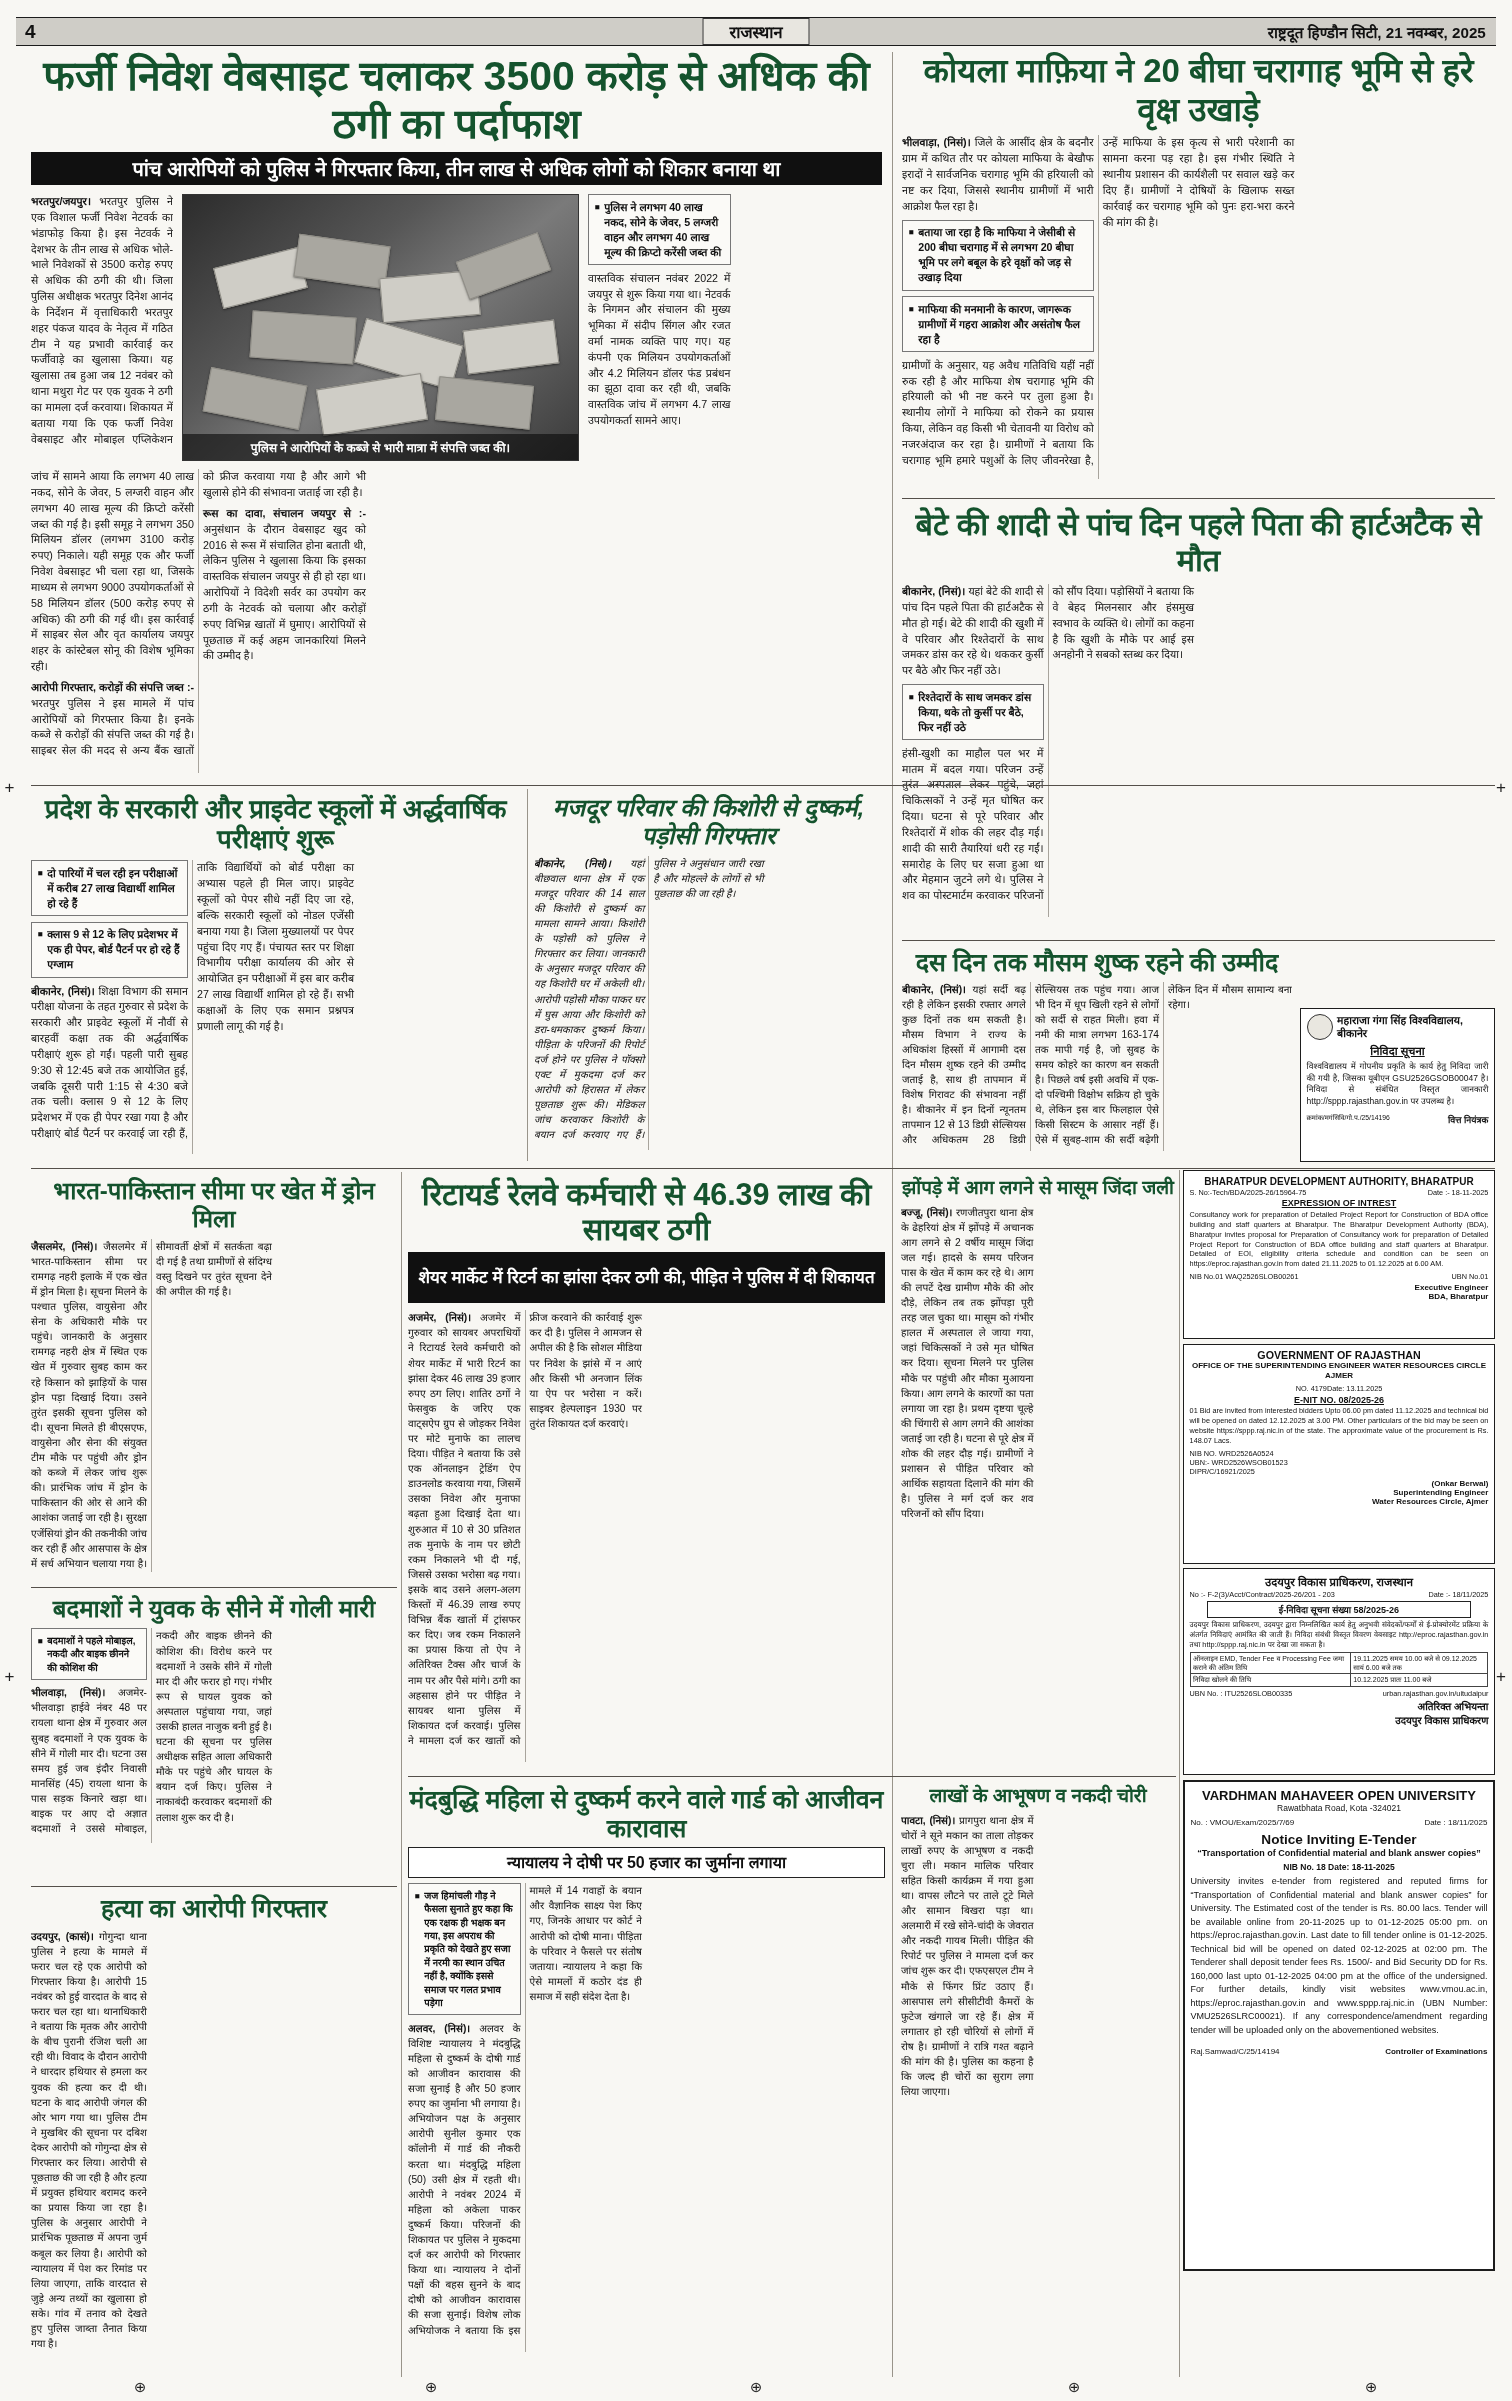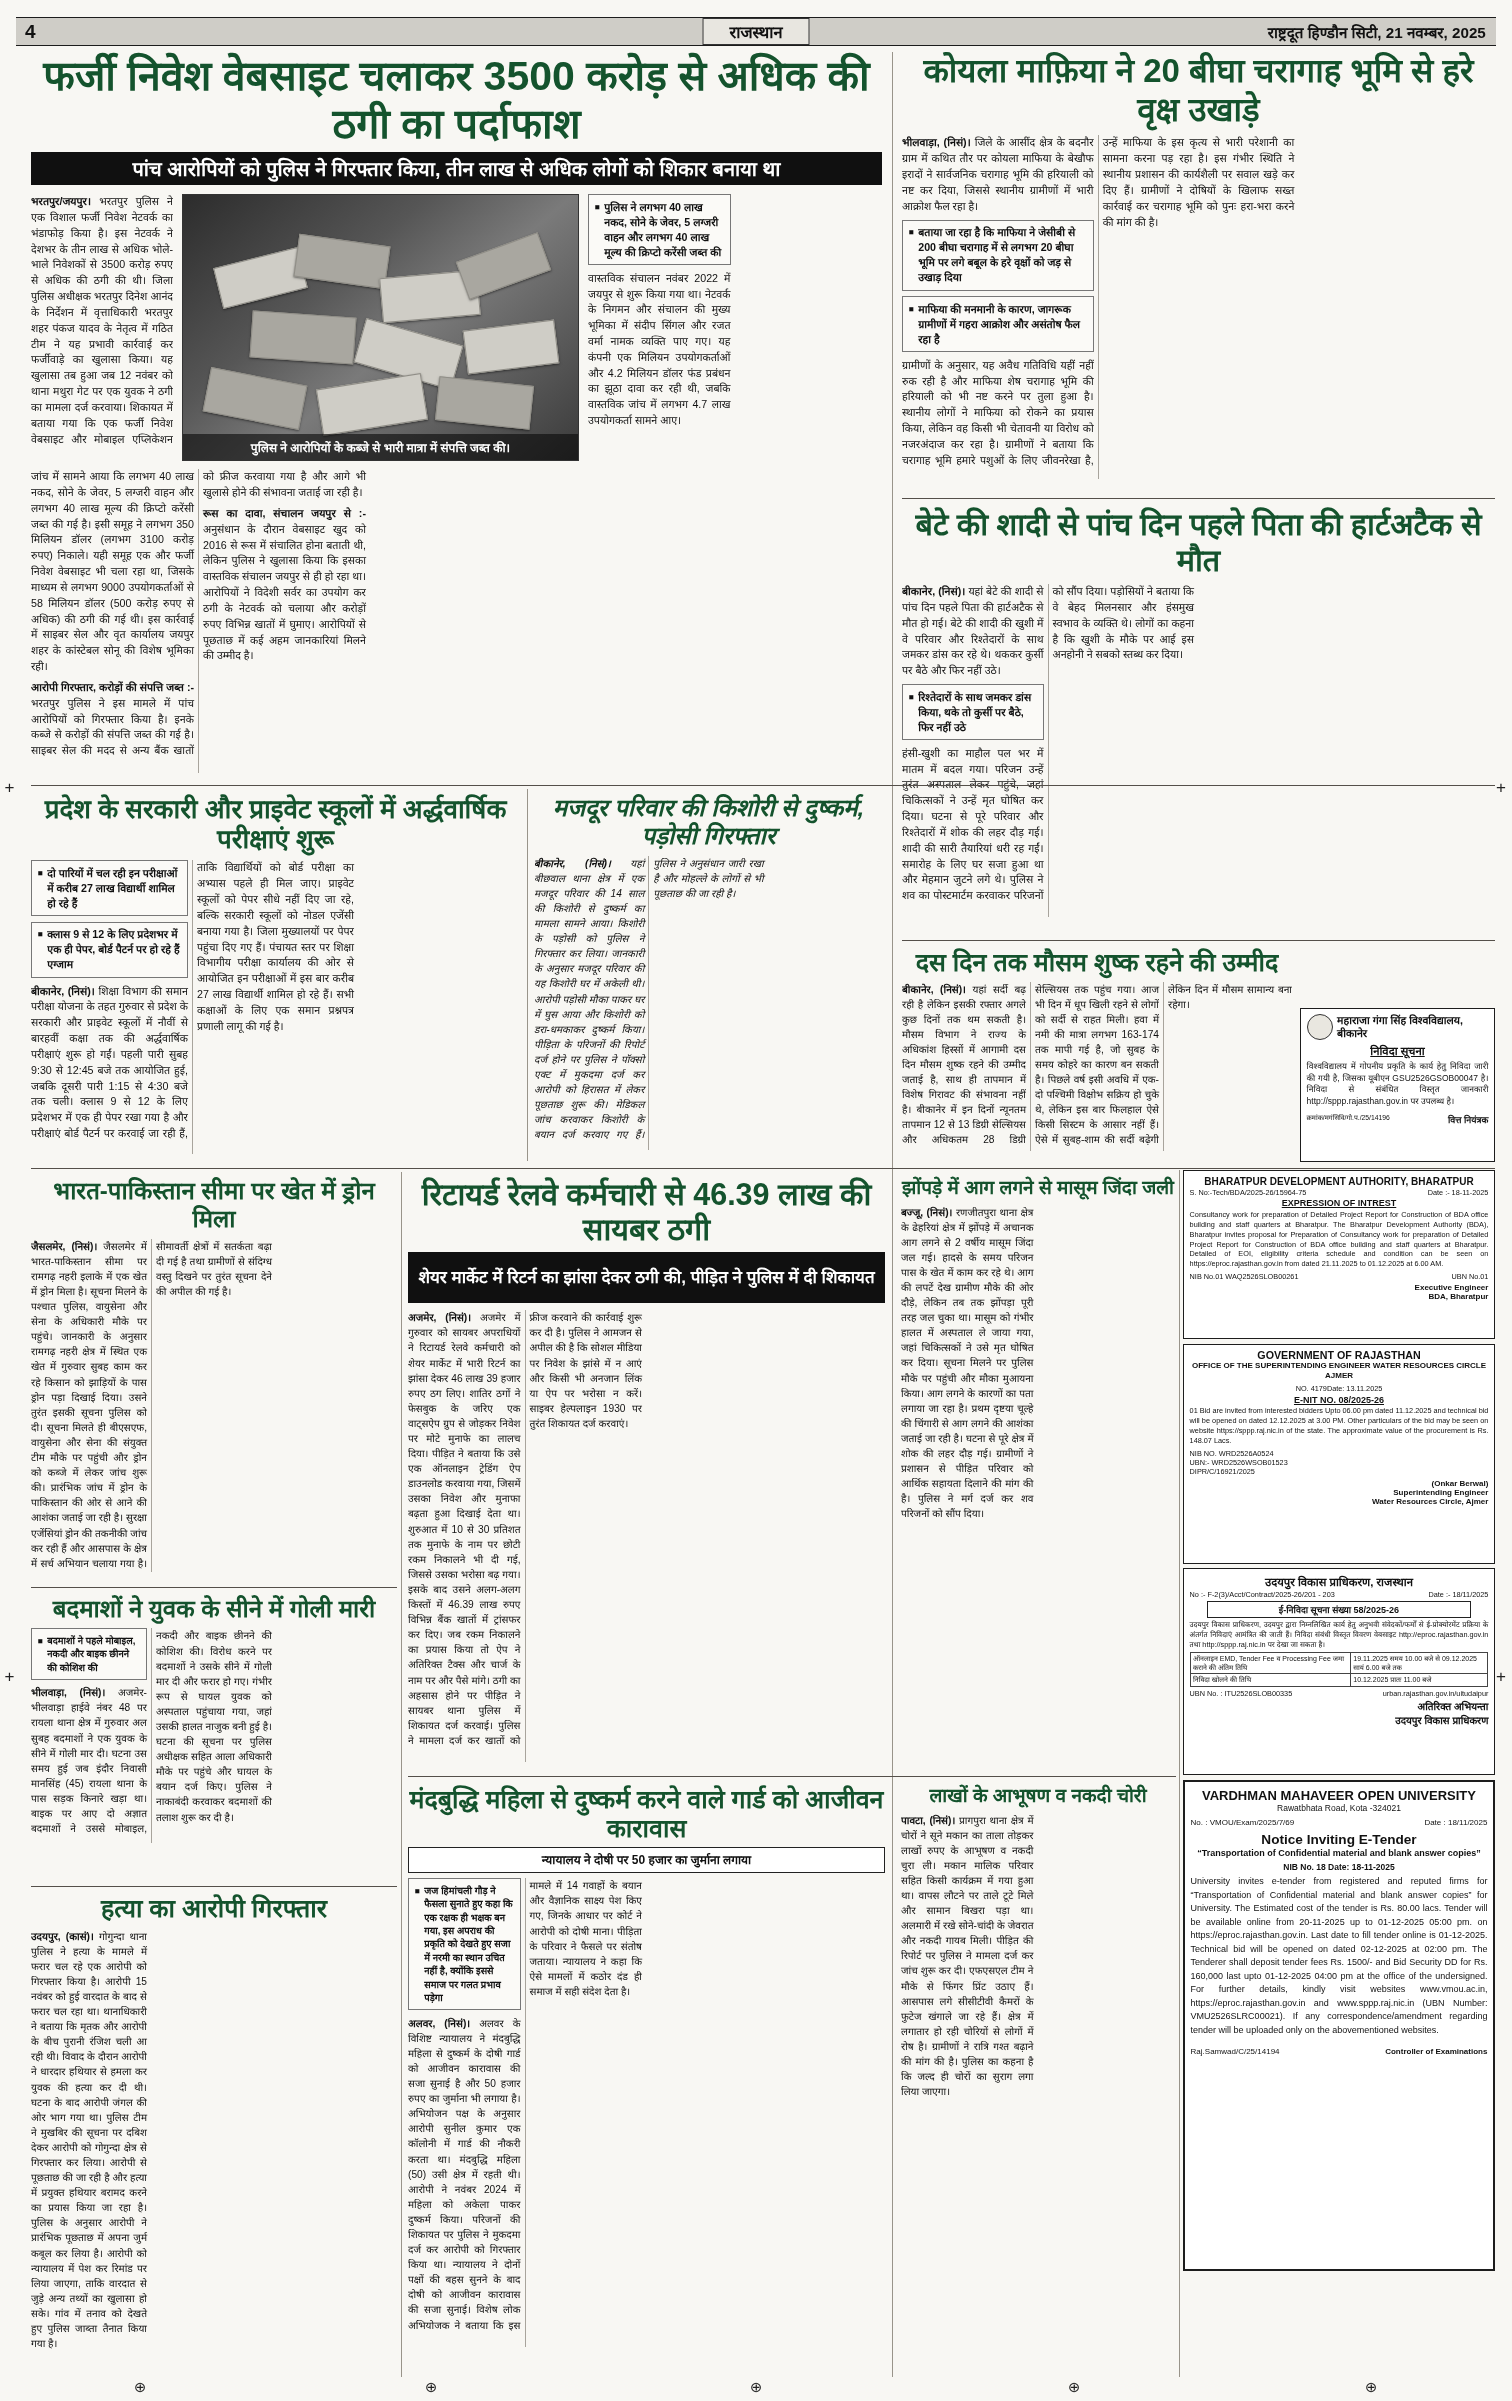--- a/index.html
+++ b/index.html
@@ -186,21 +186,21 @@
 
   <section class="abs" style="left:31px; top:1889px; width:366px; height:487px; padding-top:4.5px;">
     <h1 class="headline" style="font-size:25px;">हत्या का आरोपी गिरफ्तार</h1>
     <div class="body-cols" style="height:429px; column-count:3; margin-top:5.6px; font-size:10.2px;">
       <p><span class="dateline">उदयपुर, (कासं)।</span> <span>गोगुन्दा थाना पुलिस ने हत्या के मामले में फरार चल रहे एक आरोपी को गिरफ्तार किया है। आरोपी 15 नवंबर को हुई वारदात के बाद से फरार चल रहा था। थानाधिकारी ने बताया कि मृतक और आरोपी के बीच पुरानी रंजिश चली आ रही थी। विवाद के दौरान आरोपी ने धारदार हथियार से हमला कर युवक की हत्या कर दी थी। घटना के बाद आरोपी जंगल की ओर भाग गया था। पुलिस टीम ने मुखबिर की सूचना पर दबिश देकर आरोपी को गोगुन्दा क्षेत्र से गिरफ्तार कर लिया। आरोपी से पूछताछ की जा रही है और हत्या में प्रयुक्त हथियार बरामद करने का प्रयास किया जा रहा है। पुलिस के अनुसार आरोपी ने प्रारंभिक पूछताछ में अपना जुर्म कबूल कर लिया है। आरोपी को न्यायालय में पेश कर रिमांड पर लिया जाएगा, ताकि वारदात से जुड़े अन्य तथ्यों का खुलासा हो सके। गांव में तनाव को देखते हुए पुलिस जाब्ता तैनात किया गया है।</span></p>
     </div>
   </section>
 
   <section class="abs" style="left:408px; top:1780px; width:477px; height:596px; padding-top:4.5px;">
     <h1 class="headline" style="font-size:25px;">मंदबुद्धि महिला से दुष्कर्म करने वाले गार्ड को आजीवन कारावास</h1>
-    <div class="boxhead" style="font-size:12px; margin:2.3px 0 5.6px 0;">न्यायालय ने दोषी पर 50 हजार का जुर्माना लगाया</div>
+    <div class="boxhead" style="font-size:16px; margin:2.3px 0 5.6px 0;">न्यायालय ने दोषी पर 50 हजार का जुर्माना लगाया</div>
     <div class="body-cols" style="height:469px; column-count:4; font-size:10.2px;">
       <div class="bullet-box" style="font-size:9.6px;">
         <span class="sq">■</span>
         <span>जज हिमांचली गौड़ ने फैसला सुनाते हुए कहा कि एक रक्षक ही भक्षक बन गया, इस अपराध की प्रकृति को देखते हुए सजा में नरमी का स्थान उचित नहीं है, क्योंकि इससे समाज पर गलत प्रभाव पड़ेगा</span>
       </div>
       <p><span class="dateline">अलवर, (निसं)।</span> <span>अलवर के विशिष्ट न्यायालय ने मंदबुद्धि महिला से दुष्कर्म के दोषी गार्ड को आजीवन कारावास की सजा सुनाई है और 50 हजार रुपए का जुर्माना भी लगाया है। अभियोजन पक्ष के अनुसार आरोपी सुनील कुमार एक कॉलोनी में गार्ड की नौकरी करता था। मंदबुद्धि महिला (50) उसी क्षेत्र में रहती थी। आरोपी ने नवंबर 2024 में महिला को अकेला पाकर दुष्कर्म किया। परिजनों की शिकायत पर पुलिस ने मुकदमा दर्ज कर आरोपी को गिरफ्तार किया था। न्यायालय ने दोनों पक्षों की बहस सुनने के बाद दोषी को आजीवन कारावास की सजा सुनाई। विशेष लोक अभियोजक ने बताया कि इस मामले में 14 गवाहों के बयान और वैज्ञानिक साक्ष्य पेश किए गए, जिनके आधार पर कोर्ट ने आरोपी को दोषी माना। पीड़िता के परिवार ने फैसले पर संतोष जताया। न्यायालय ने कहा कि ऐसे मामलों में कठोर दंड ही समाज में सही संदेश देता है।</span></p>
     </div>
   </section>
 
   <section class="abs" style="left:893px; top:1780px; width:282px; height:596px; padding:4.5px 0 0 8px; box-sizing:border-box;">

